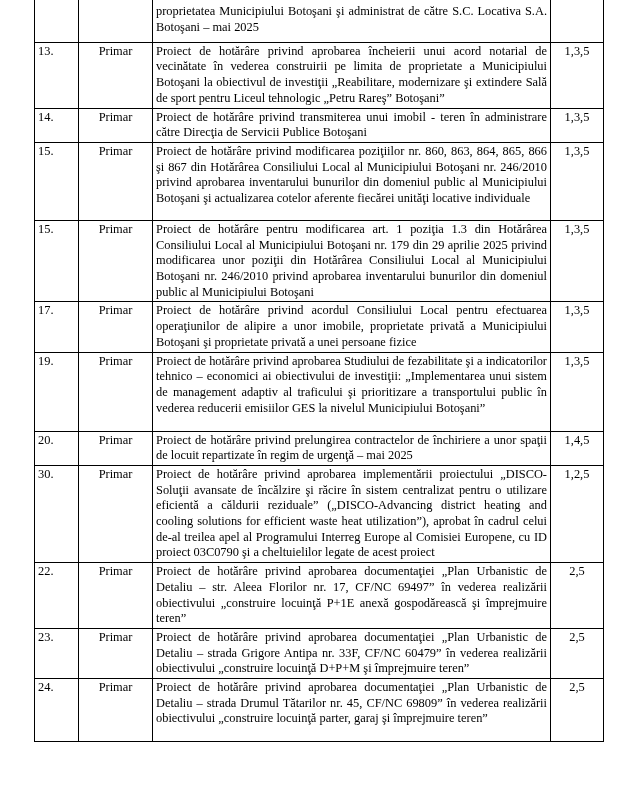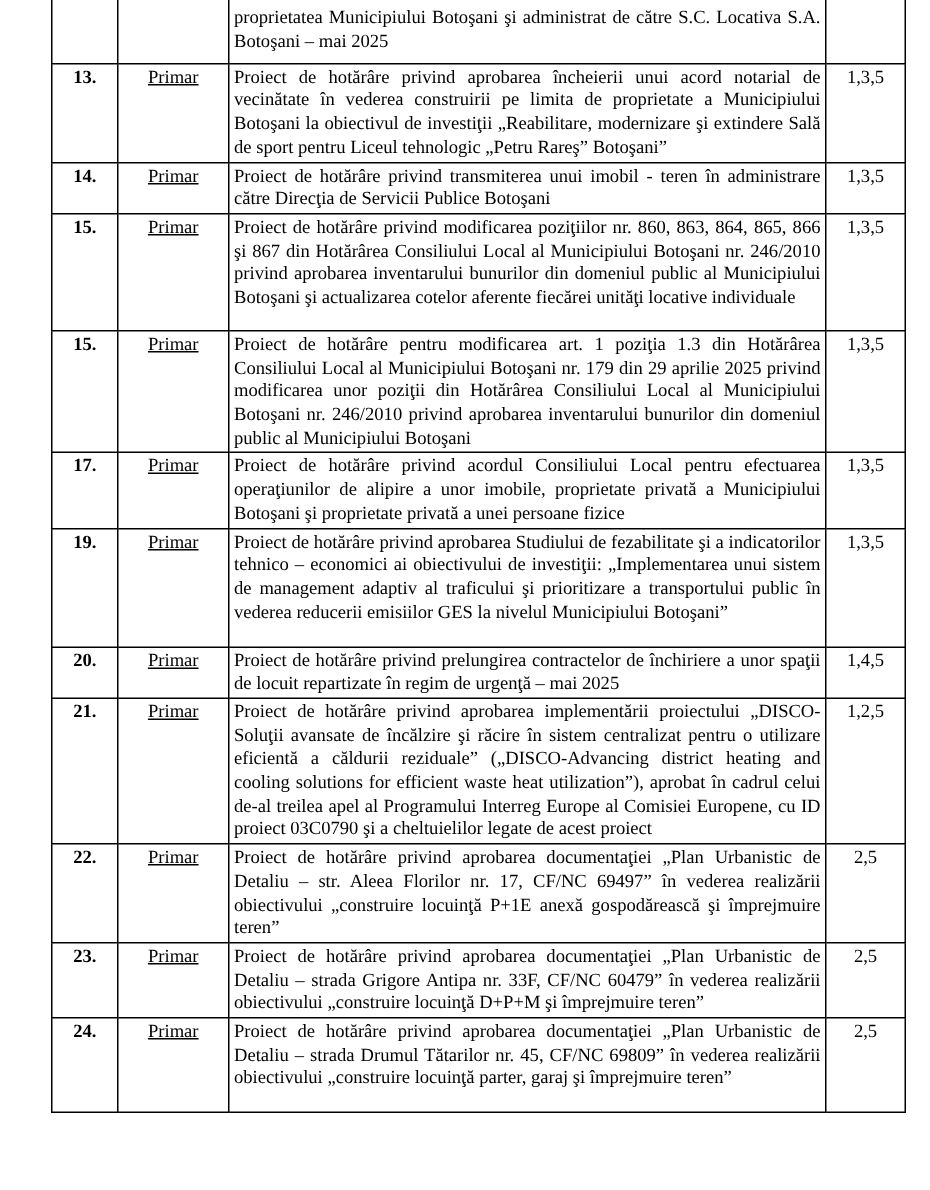--- a/index.html
+++ b/index.html
@@ -29,27 +29,26 @@
     vertical-align: top;
     font-size: 12.4px;
     line-height: 15.7px;
     padding: 1px 3px;
   }
   
   tr.row-cut td { border-top: none; }
   tr.row-cut td.c-title { padding-top: 4px; }
 
   td.c-nr {
-    text-align: center;
-    font-weight: 700;
+    text-align: left;
+    font-weight: 400;
     padding-right: 3px;
   }
   td.c-init {
     text-align: center;
-    text-decoration: underline;
   }
   td.c-title {
     text-align: justify;
     padding-left: 6px;
     padding-right: 6px;
   }
   td.c-avize {
     text-align: center;
   }
 </style>
@@ -107,21 +106,21 @@
     <td class="c-title">Proiect de hotărâre privind aprobarea Studiului de fezabilitate şi a indicatorilor tehnico – economici ai obiectivului de investiţii: „Implementarea unui sistem de management adaptiv al traficului şi prioritizare a transportului public în vederea reducerii emisiilor GES la nivelul Municipiului Botoşani”</td>
     <td class="c-avize">1,3,5</td>
   </tr>
         <tr style="height: 30px;">
     <td class="c-nr">20.</td>
     <td class="c-init">Primar</td>
     <td class="c-title">Proiect de hotărâre privind prelungirea contractelor de închiriere a unor spaţii de locuit repartizate în regim de urgenţă – mai 2025</td>
     <td class="c-avize">1,4,5</td>
   </tr>
         <tr style="height: 95px;">
-    <td class="c-nr">21.</td>
+    <td class="c-nr">30.</td>
     <td class="c-init">Primar</td>
     <td class="c-title">Proiect de hotărâre privind aprobarea implementării proiectului „DISCO-Soluţii avansate de încălzire şi răcire în sistem centralizat pentru o utilizare eficientă a căldurii reziduale” („DISCO-Advancing district heating and cooling solutions for efficient waste heat utilization”), aprobat în cadrul celui de-al treilea apel al Programului Interreg Europe al Comisiei Europene, cu ID proiect 03C0790 şi a cheltuielilor legate de acest proiect</td>
     <td class="c-avize">1,2,5</td>
   </tr>
         <tr style="height: 62px;">
     <td class="c-nr">22.</td>
     <td class="c-init">Primar</td>
     <td class="c-title">Proiect de hotărâre privind aprobarea documentaţiei „Plan Urbanistic de Detaliu – str. Aleea Florilor nr. 17, CF/NC 69497” în vederea realizării obiectivului „construire locuinţă P+1E anexă gospodărească şi împrejmuire teren”</td>
     <td class="c-avize">2,5</td>
   </tr>

